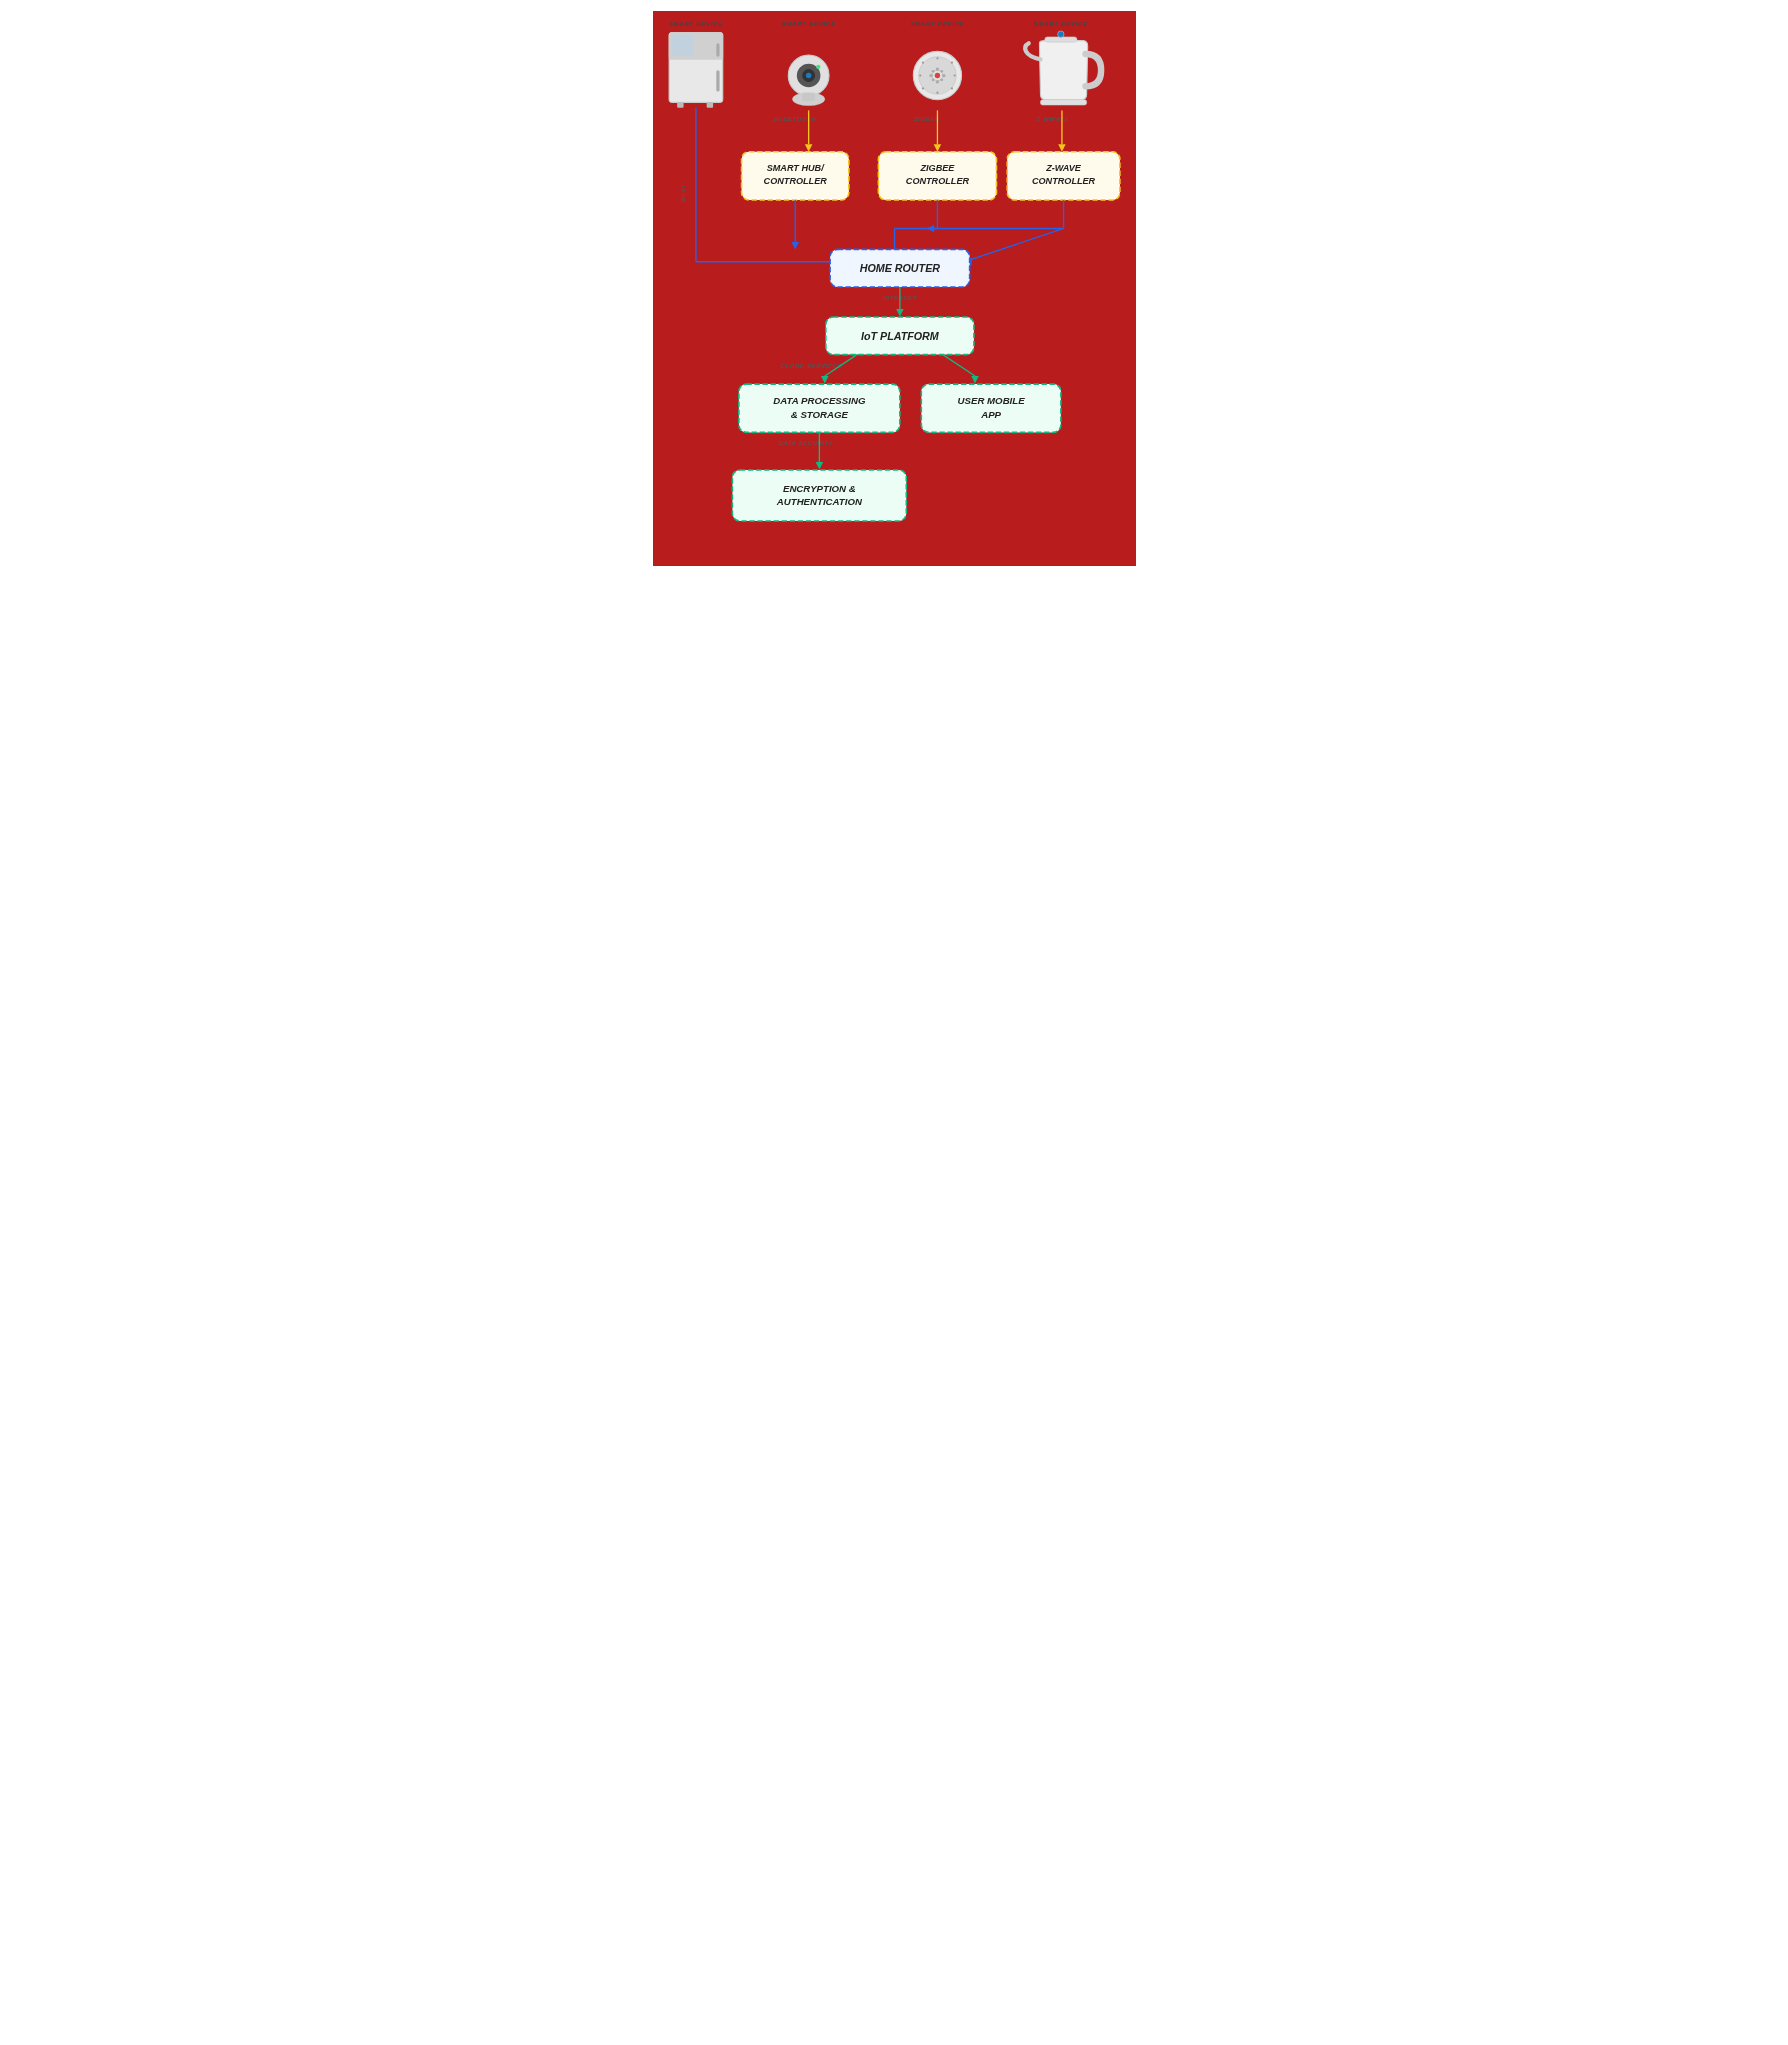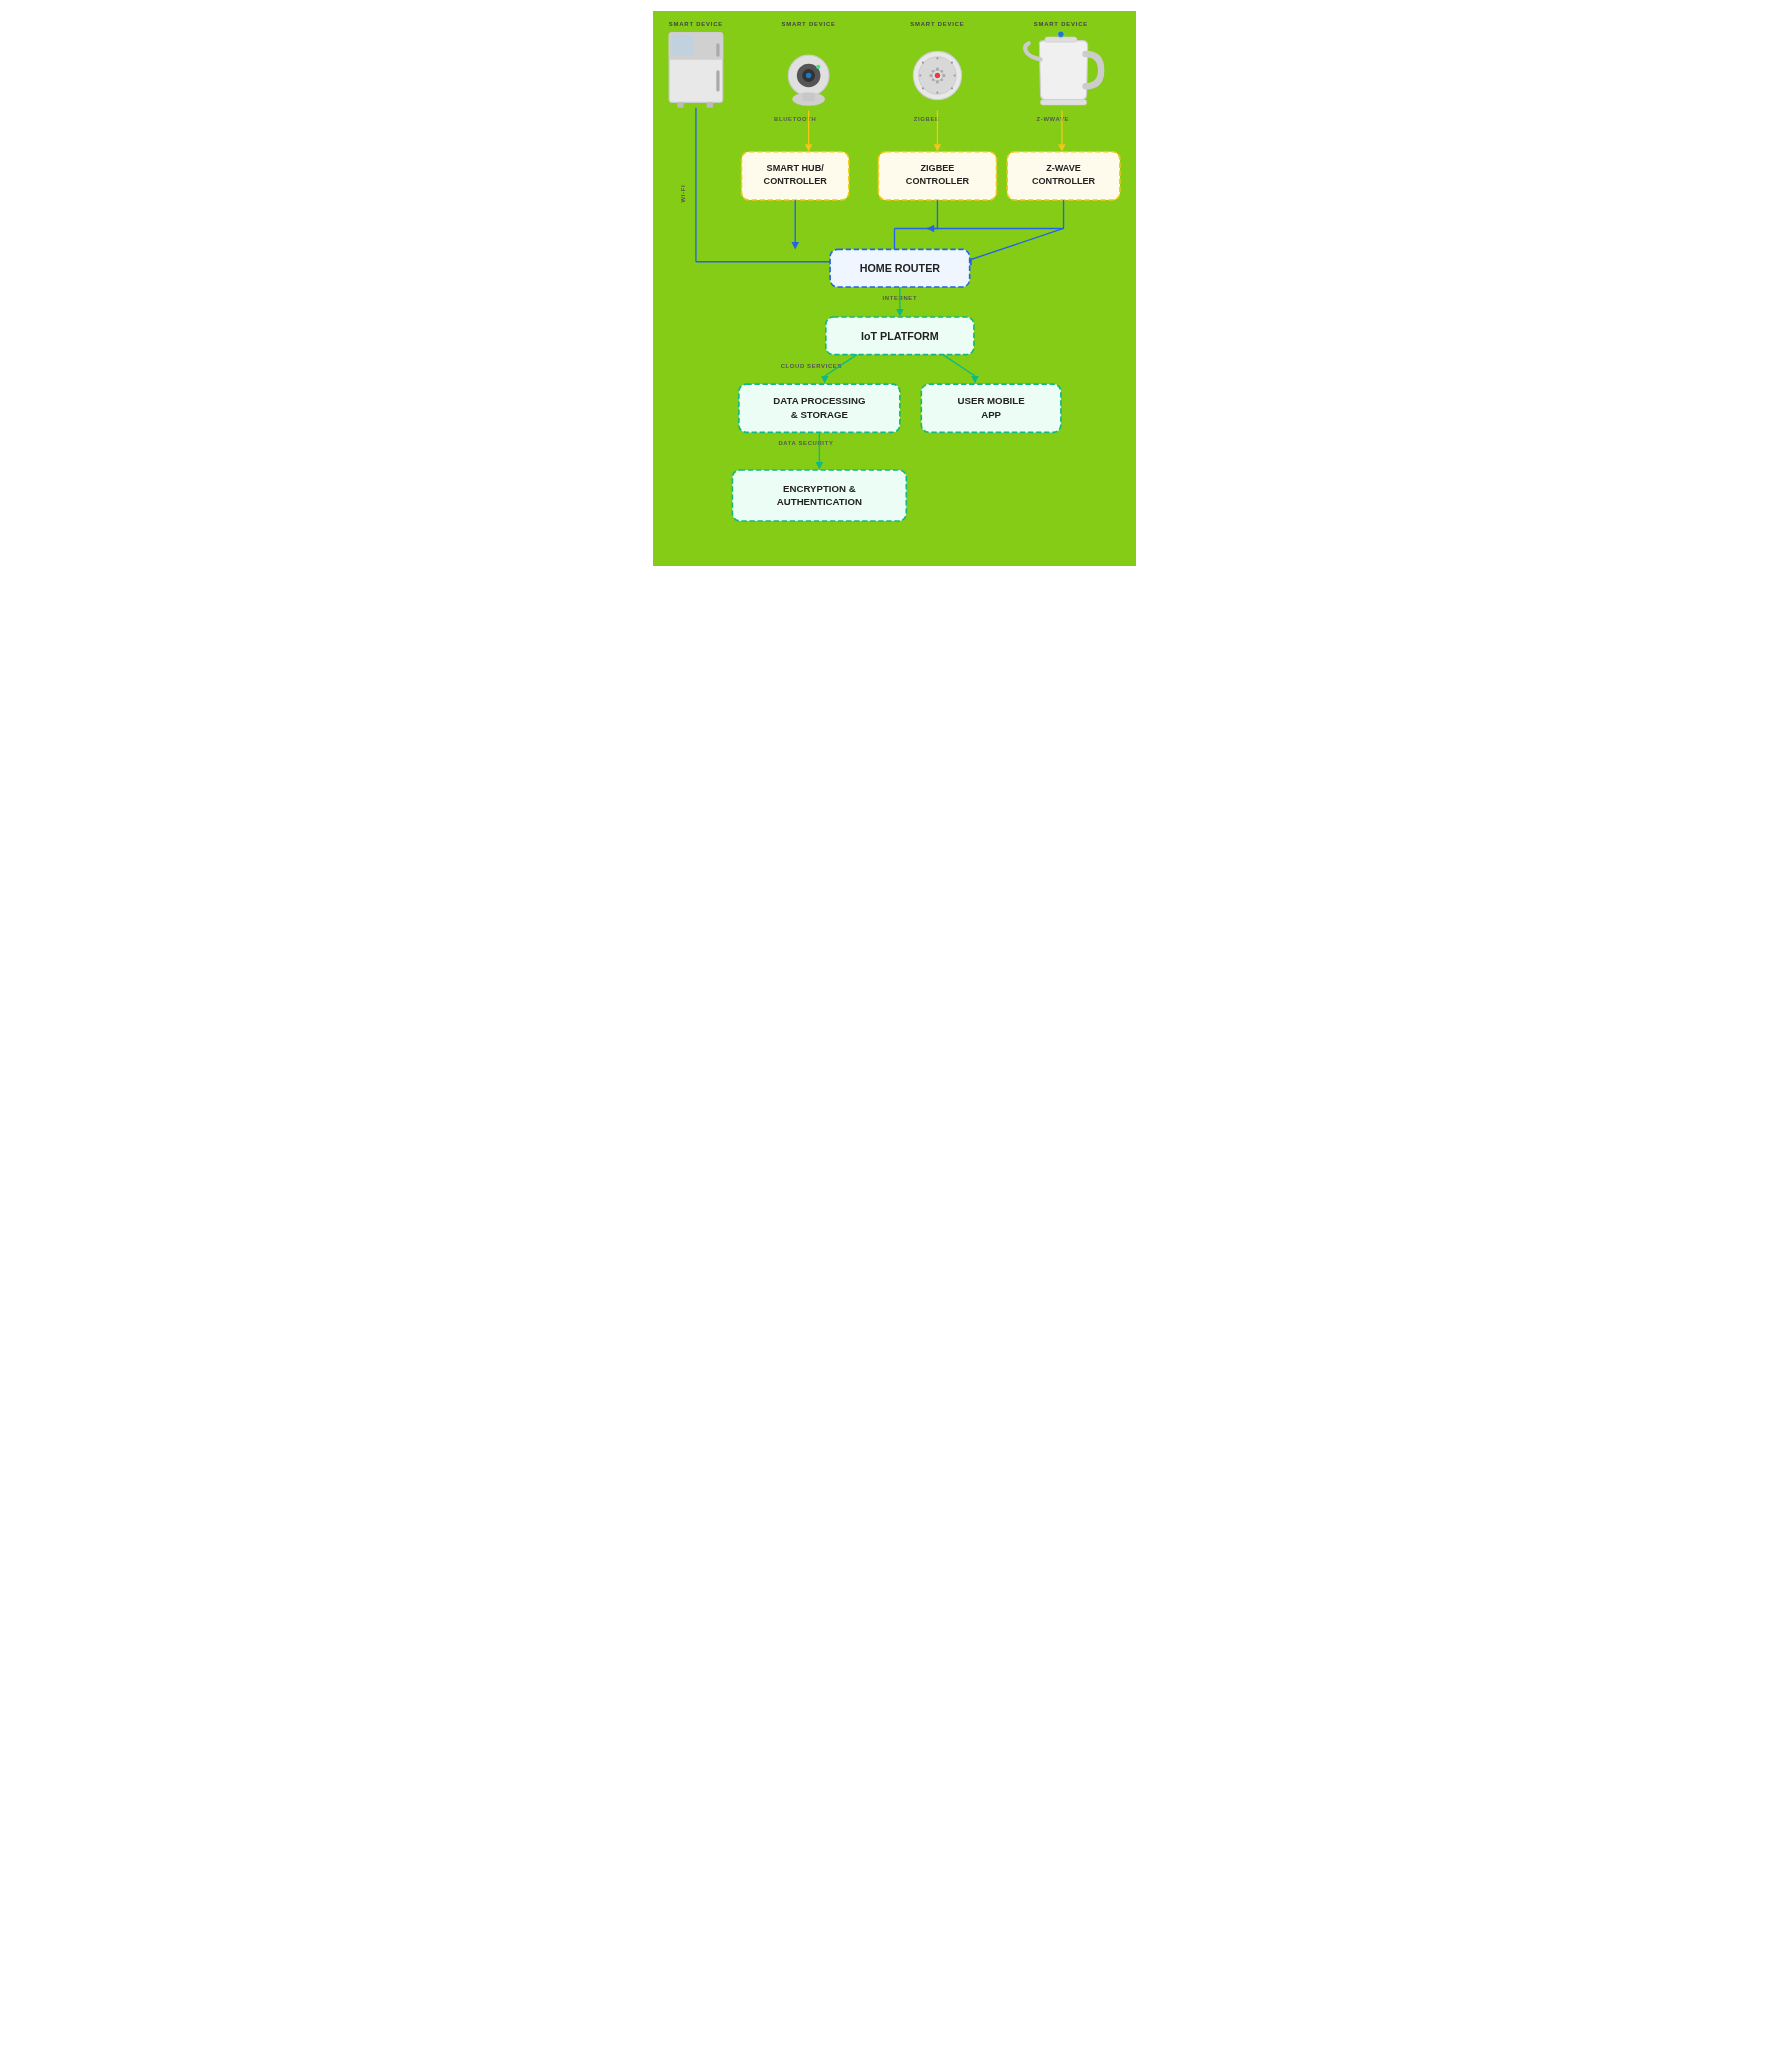--- a/index.html
+++ b/index.html
@@ -10,21 +10,22 @@
       justify-content: center;
       align-items: flex-start;
       min-height: 100vh;
       padding: 10.7px;
     }
 
     
     .full-diagram {
       position: relative;
       width: 483px;
-      background: #84cc16;
+      background: #b91c1c;
+      font-style: italic;
     }
   </style>
 </head>
 <body>
 
 <div class="full-diagram">
   <svg viewBox="0 0 900 1030" width="483" height="553" xmlns="http://www.w3.org/2000/svg">
 
     <text x="80" y="28" text-anchor="middle" font-family="Arial" font-size="11" font-weight="700" fill="#444" letter-spacing="1.5">SMART DEVICE</text>
     <text x="290" y="28" text-anchor="middle" font-family="Arial" font-size="11" font-weight="700" fill="#444" letter-spacing="1.5">SMART DEVICE</text>

